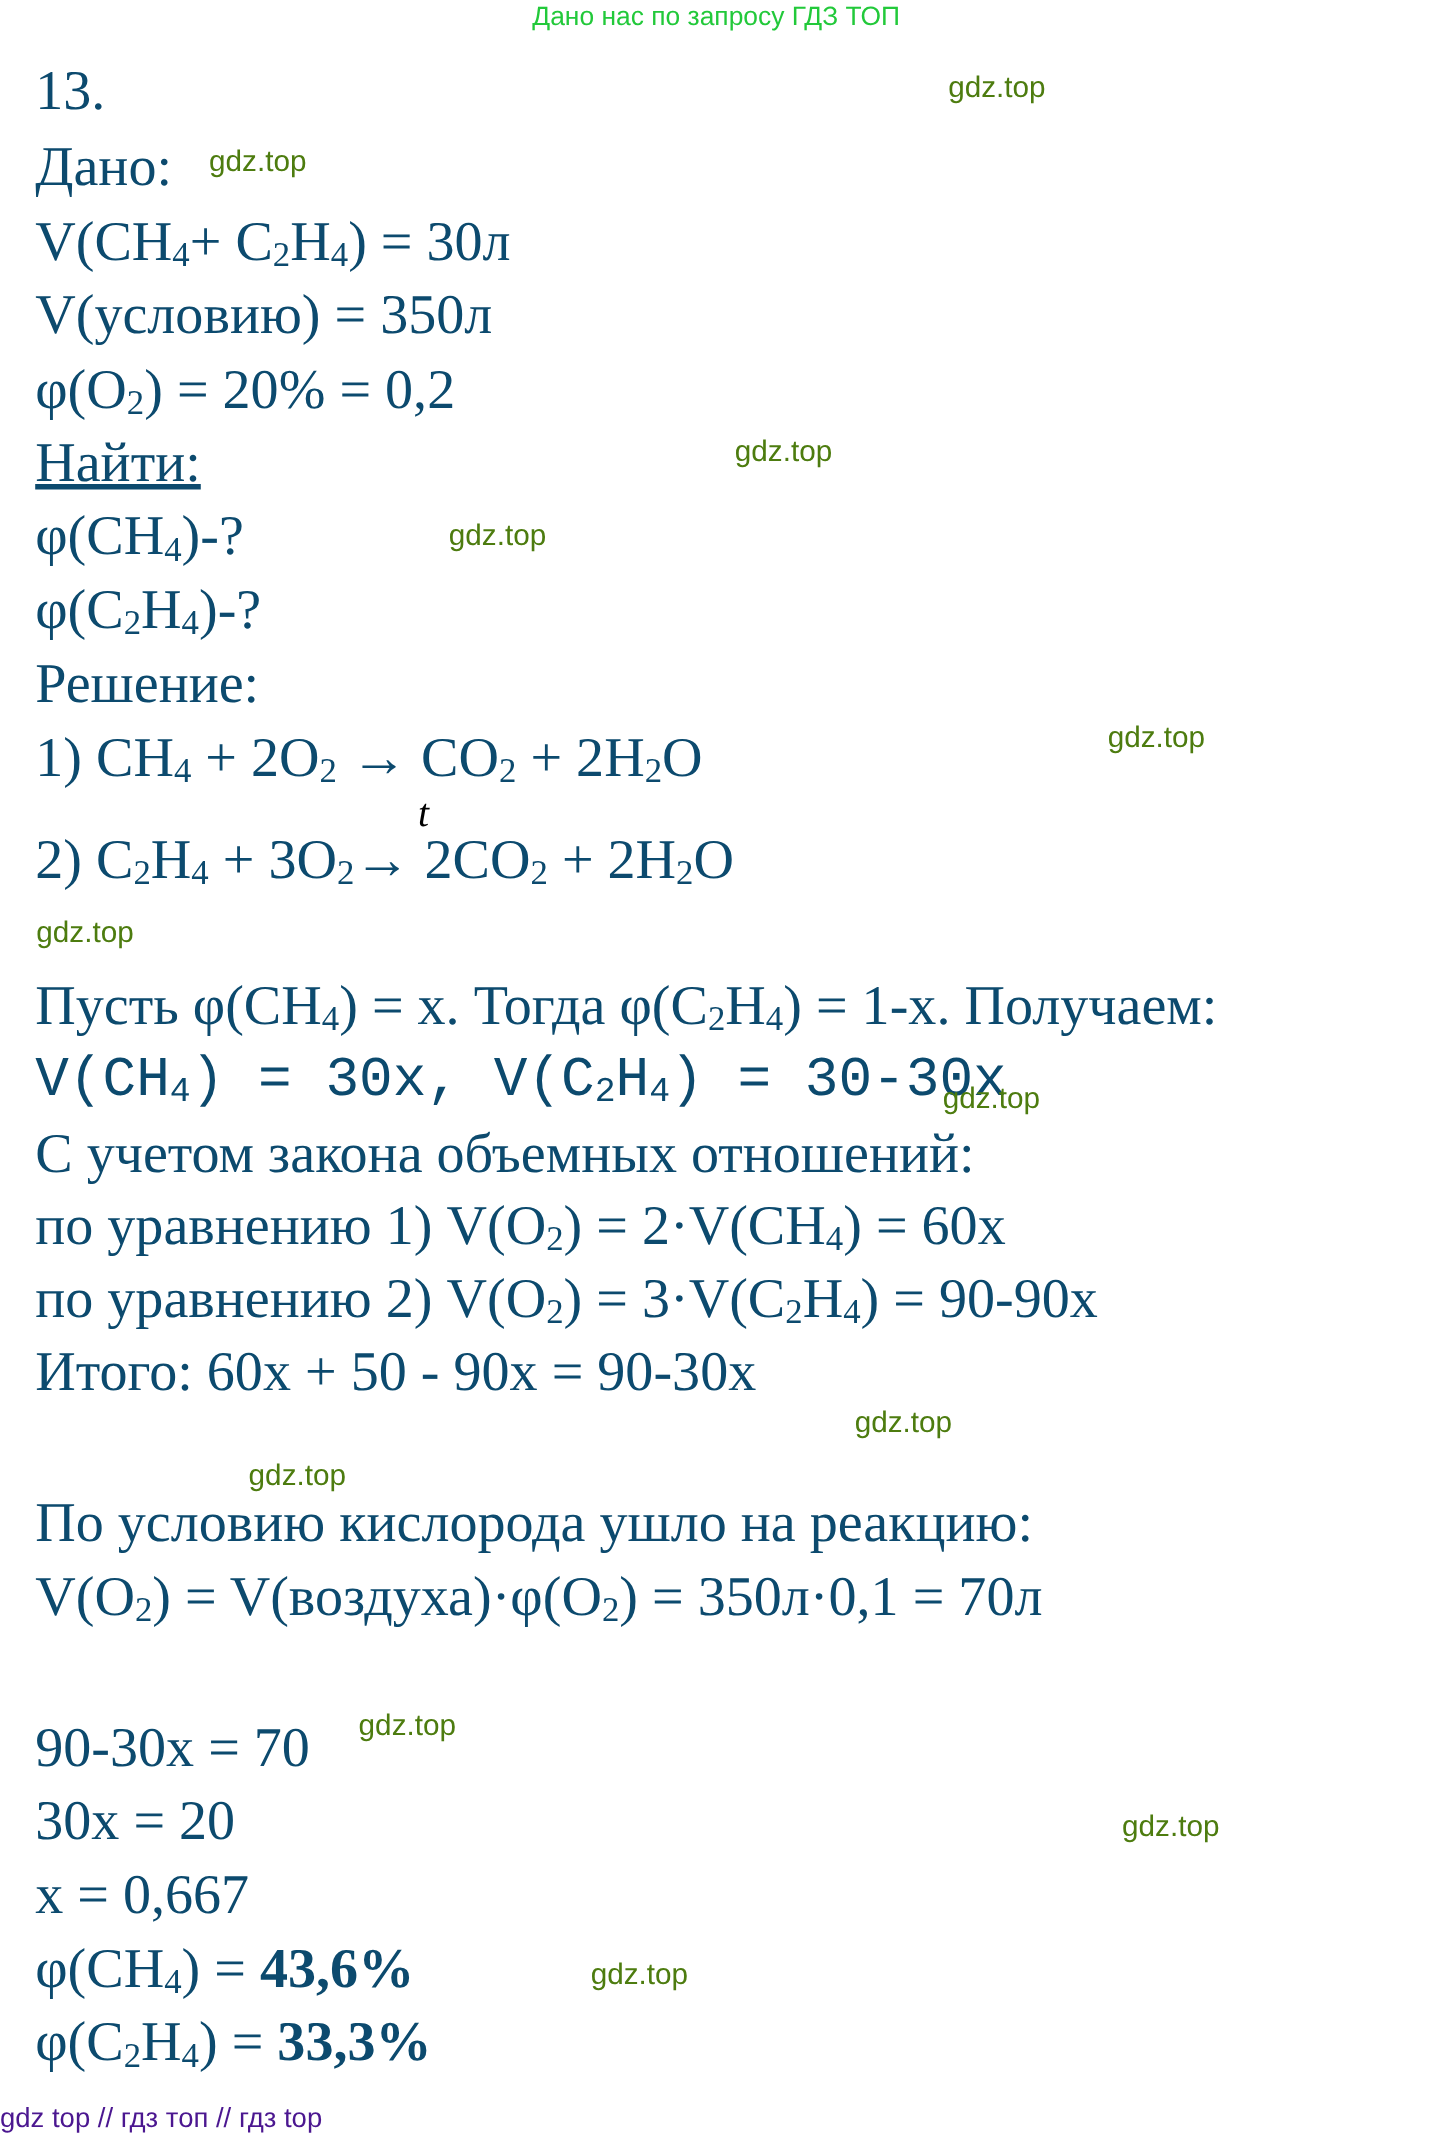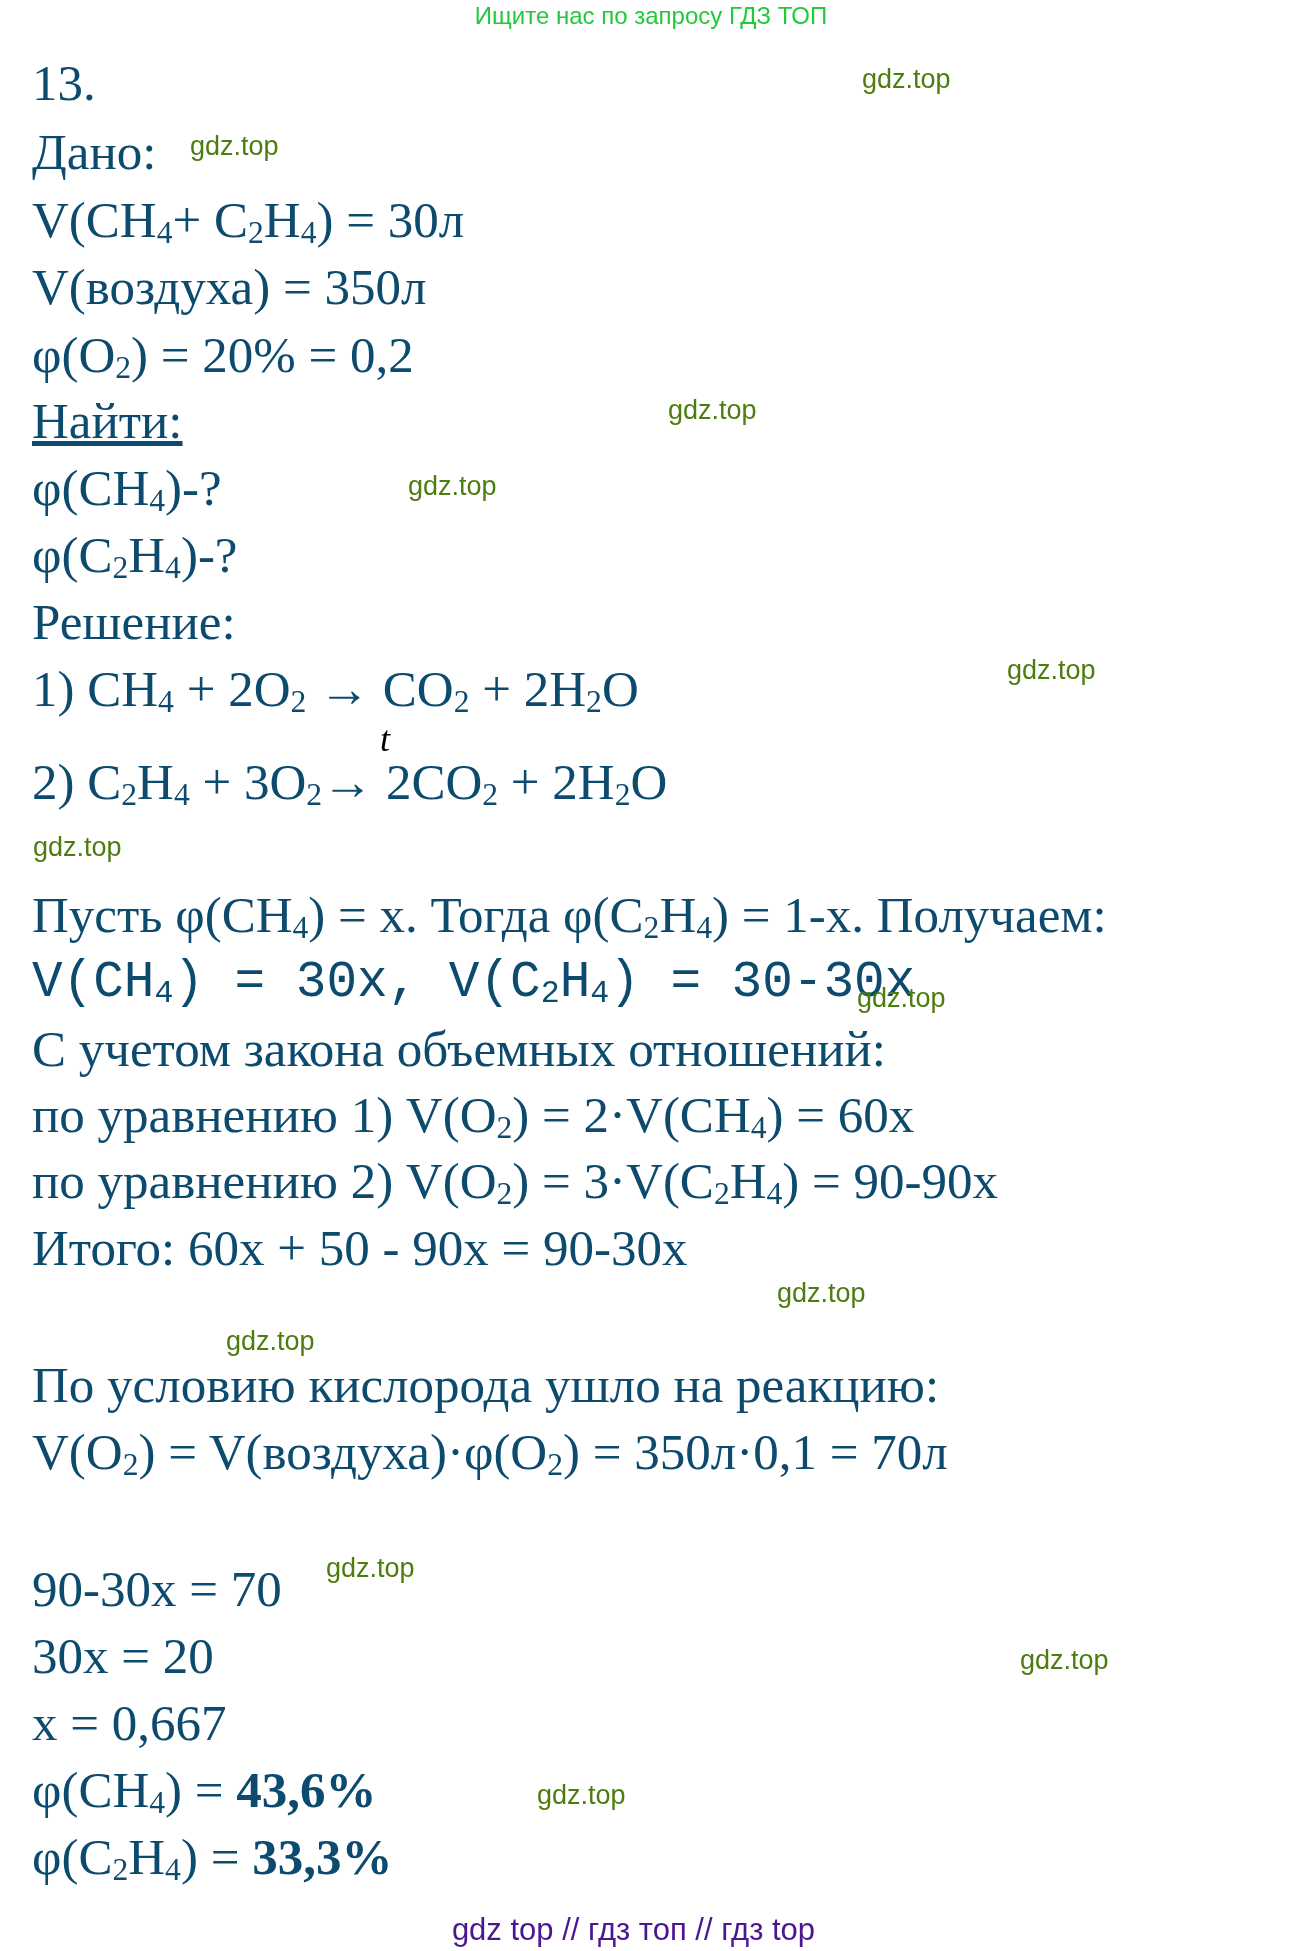--- a/index.html
+++ b/index.html
@@ -1,35 +1,35 @@
 <!DOCTYPE html>
 <html><head>
 <meta charset="utf-8">
 <style>
   html, body { margin:0; padding:0; background:#ffffff; }
   body { width:1302px; height:1951px; position:relative; overflow:hidden; }
   .main { position:absolute; left:32px; font-family:"Liberation Serif", "DejaVu Serif", serif; font-size:51px; color:#0c4a6e; white-space:nowrap; line-height:1; }
   .main sub { font-size:0.62em; vertical-align:-0.18em; line-height:0; }
   .wm { position:absolute; font-family:"Liberation Sans", "DejaVu Sans", sans-serif; font-size:27px; color:#4d7c0f; white-space:nowrap; line-height:1; }
   .top-banner { position:absolute; top:2px; left:0; width:1302px; text-align:center; font-family:"Liberation Sans", sans-serif; font-size:24px; color:#22c93a; }
-  .footer { position:absolute; top:1912px; left:0; width:1267px; text-align:center; font-family:"Liberation Sans", sans-serif; font-size:31px; color:#4b1790; }
+  .footer { position:absolute; top:1912px; left:0; width:1267px; font-family:"Liberation Sans", sans-serif; font-size:25px; color:#4b1790; }
   .t-mark { position:absolute; font-family:"Liberation Serif", serif; font-style:italic; font-size:36px; color:#000; }
   b { font-weight:bold; }
 </style>
 </head>
 <body>
 
-<div class="top-banner">Ищите нас по запросу ГДЗ ТОП</div>
+<div class="top-banner">Дано нас по запросу ГДЗ ТОП</div>
 
 <div class="main" style="top:58px;">13.</div>
 <div class="main" style="top:127px;">Дано:</div>
 
 <div class="main" style="top:195px;"><span>V(CH</span><sub>4</sub><span>+ C</span><sub>2</sub><span>H</span><sub>4</sub><span>) = 30л</span></div>
 
-<div class="main" style="top:262px;">V(воздуха) = 350л</div>
+<div class="main" style="top:262px;">V(условию) = 350л</div>
 
 <div class="main" style="top:330px;"><span>φ(O</span><sub>2</sub><span>) = 20% = 0,2</span></div>
 
 <div class="main" style="top:396px;text-decoration:underline;">Найти:</div>
 
 <div class="main" style="top:463px;"><span>φ(CH</span><sub>4</sub><span>)-?</span></div>
 
 <div class="main" style="top:530px;"><span>φ(C</span><sub>2</sub><span>H</span><sub>4</sub><span>)-?</span></div>
 
 <div class="main" style="top:597px;">Решение:</div>

